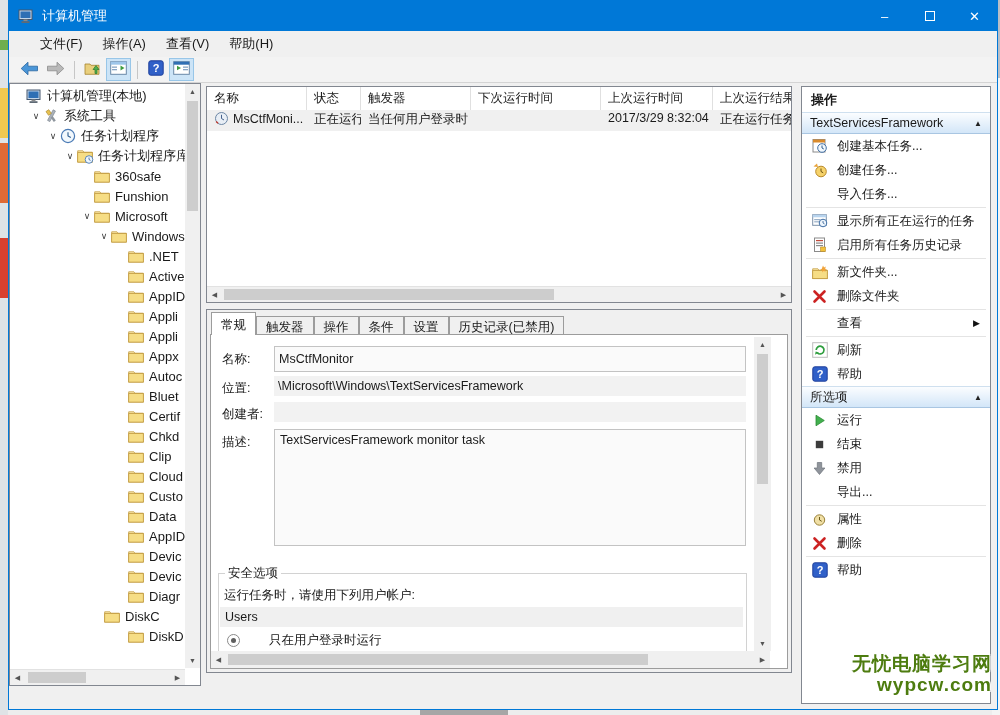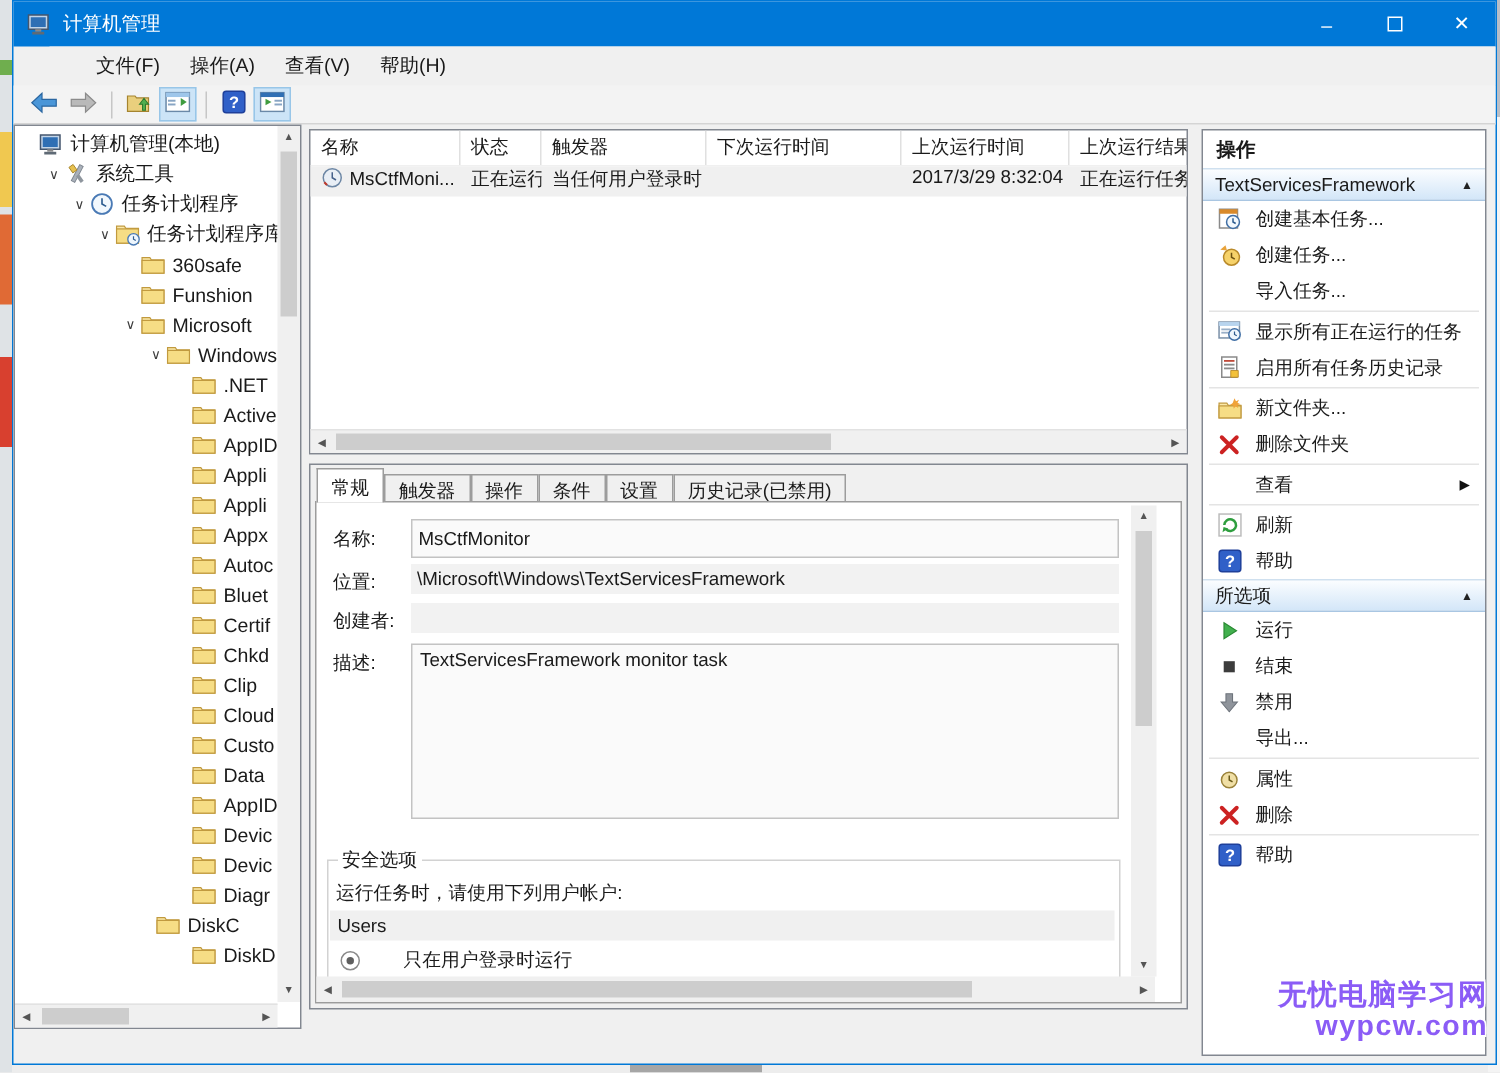--- a/index.html
+++ b/index.html
@@ -17,21 +17,21 @@
 
   
   .titlebar { height:30px; background:#0078d7; display:flex; align-items:center; color:#fff; }
   .title-icon { margin-left:9px; width:17px; height:16px; display:flex; align-items:center; }
   .title-text { margin-left:7px; font-size:13px; }
   .win-controls { margin-left:auto; display:flex; height:30px; }
   .win-btn { width:45px; height:30px; display:flex; align-items:center; justify-content:center; font-size:13px; color:#fff; }
   .win-btn .maxbox { width:10px; height:10px; border:1px solid #fff; display:block; }
 
   
-  .menubar { height:26px; display:flex; align-items:center; background:#f0f0f0; padding-left:21px;margin-left:24px; }
+  .menubar { height:26px; display:flex; align-items:center; background:#f0f0f0; padding-left:21px; }
   .menu-item { padding:0 10px; height:22px; display:flex; align-items:center; }
   .toolbar { height:26px; display:flex; align-items:center; background:#f3f3f3; border-bottom:1px solid #d4d4d4; padding-left:8px; }
   .tbtn { width:25px; height:23px; display:flex; align-items:center; justify-content:center; margin-right:1px; }
   .tbtn.toggled { background:#cce4f7; border:1px solid #98c6e8; }
   .tsep { width:1px; height:18px; background:#c6c6c6; margin:0 5px; }
 
   
   .panel { position:absolute; background:#fff; border:1px solid #828790; }
   .left-panel  { left:0; top:82px; width:192px; height:603px; }
   .list-panel  { left:197px; top:85px; width:586px; height:217px; }
@@ -81,21 +81,21 @@
   
   .ap-title { height:25px; display:flex; align-items:center; padding-left:9px; font-size:13px; font-weight:bold; }
   .ap-header { height:22px; background:linear-gradient(#fbfdff,#d3e6f8); border-top:1px solid #cfe0ef; border-bottom:1px solid #a9c6e2; display:flex; align-items:center; padding:0 8px; font-size:12.5px; }
   .ap-header .hdr-label { flex:1; white-space:nowrap; overflow:hidden; }
   .ap-caret { font-size:8px; color:#222; }
   .ap-item { height:24px; display:flex; align-items:center; padding-left:9px; font-size:12.5px; }
   .ap-ico { width:17px; height:16px; flex:0 0 17px; display:flex; align-items:center; justify-content:center; margin-right:9px; }
   .ap-sub { margin-left:auto; margin-right:10px; font-size:9px; color:#111; }
   .ap-sep { height:1px; background:#e4e4e4; margin:1px 4px; }
 
-  .watermark { position:absolute; right:5px; bottom:14px; text-align:right; font-weight:bold; font-size:19px; color:#8b5cf6; line-height:21px; letter-spacing:1px;
+  .watermark { position:absolute; right:5px; bottom:14px; text-align:right; font-weight:bold; font-size:19px; color:#4d7c0f; line-height:21px; letter-spacing:1px;
     text-shadow:-1px -1px 0 #fff, 1px -1px 0 #fff, -1px 1px 0 #fff, 1px 1px 0 #fff; }
 </style>
 </head>
 <body>
 
 <div class="desktop-strip-left">
   <div class="frag" style="top:88px;height:50px;background:#f0c850;"></div>
   <div class="frag" style="top:143px;height:60px;background:#e06a35;"></div>
   <div class="frag" style="top:238px;height:60px;background:#d8402f;"></div>
   <div class="frag" style="top:40px;height:10px;background:#6fae4e;"></div>

